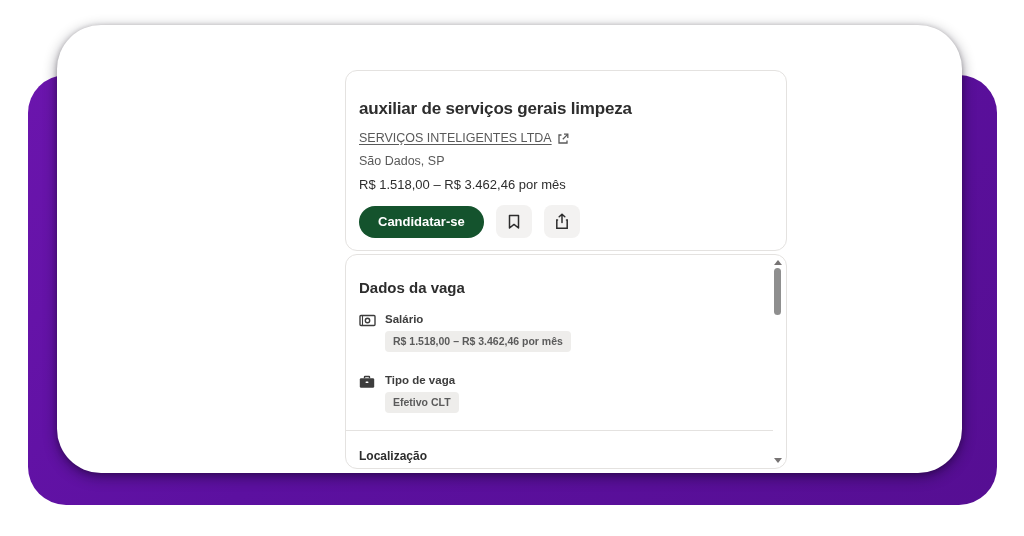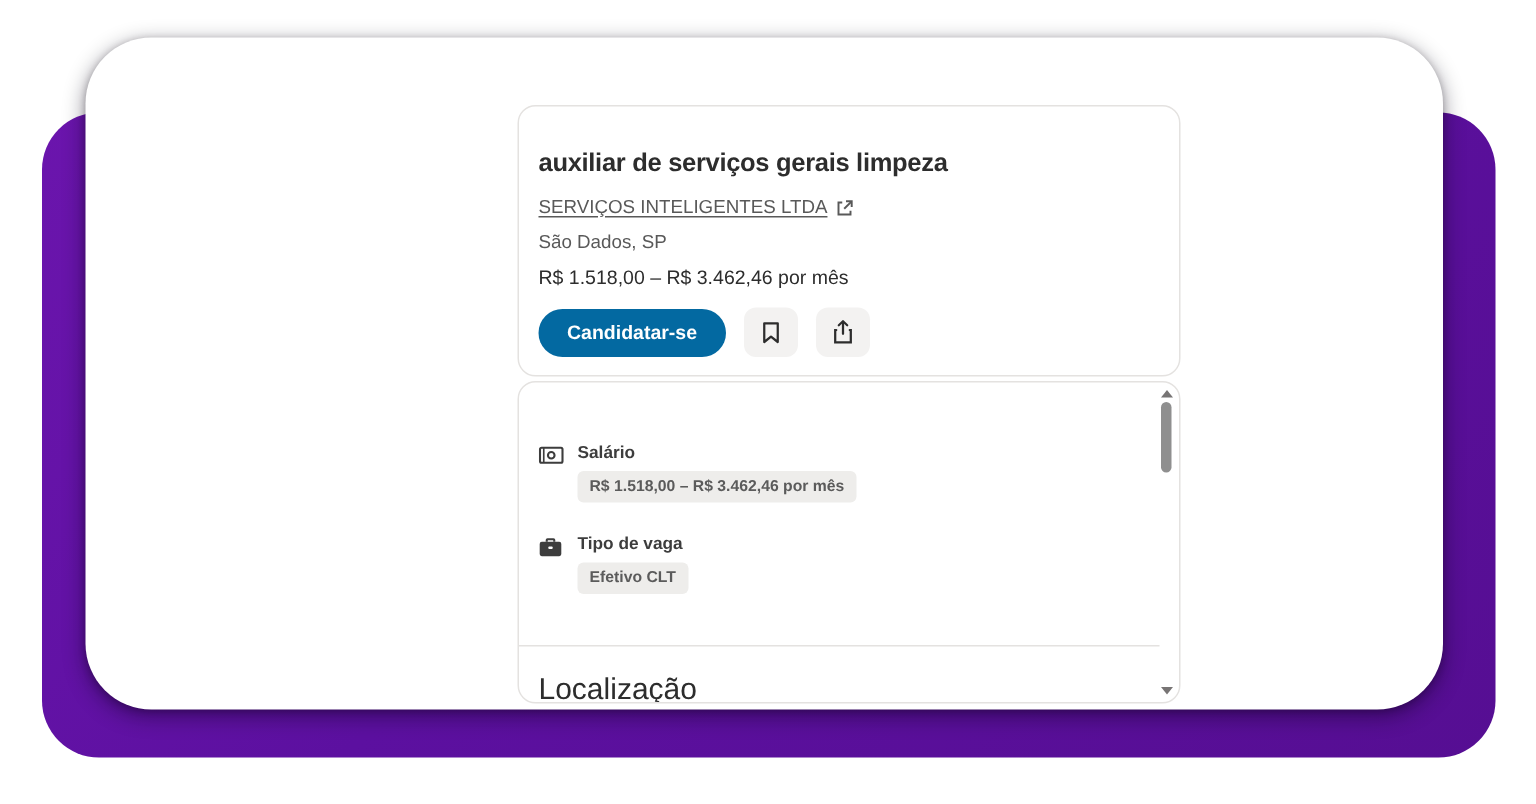--- a/index.html
+++ b/index.html
@@ -29,21 +29,21 @@
     padding:28px 16px 0 13px;
   }
   .job-title { font-size:17px; font-weight:bold; letter-spacing:-0.2px; color:#2d2d2d; }
   .company-row { margin-top:12px; display:flex; align-items:flex-end; gap:5px; font-size:12.5px; color:#595959; }
   .company-link { text-decoration:underline; text-underline-offset:2px; cursor:pointer; }
   .location-row { margin-top:9px; font-size:12.5px; color:#595959; }
   .salary-row { margin-top:9px; font-size:13px; color:#2d2d2d; }
   .actions-row { margin-top:13px; display:flex; align-items:center; gap:12px; }
   .apply-btn {
     height:32px; padding:0 19px; border:none; border-radius:16px;
-    background:#0369a1; color:#ffffff; font-family:inherit;
+    background:#14532d; color:#ffffff; font-family:inherit;
     font-size:13px; font-weight:bold; cursor:pointer; display:flex; align-items:center;
   }
   .icon-btn {
     width:36px; height:33px; border:none; border-radius:8px; background:#f3f2f1;
     display:flex; align-items:center; justify-content:center; cursor:pointer;
   }
   
   .details-card {
     position:absolute; left:288px; top:229px; width:442px; height:215px;
     background:#ffffff; border:1px solid #e4e2e0; border-radius:12px;
@@ -53,21 +53,21 @@
   .detail-item { display:grid; grid-template-columns:26px 1fr; margin-top:17px; }
   .detail-item .d-icon { padding-top:1px; }
   .detail-label { font-size:11.5px; font-weight:bold; color:#3d3d3d; }
   .pill {
     display:inline-block; margin-top:6px; padding:4px 8px 5px 8px;
     background:#eeedeb; border-radius:4px;
     font-size:10.5px; font-weight:bold; color:#5b5b5b; white-space:nowrap;
   }
   .item-gap { margin-top:22px; }
   .details-divider { position:absolute; left:0; right:13px; top:175px; height:1px; background:#e4e2e0; }
-  .loc-heading { position:absolute; left:13px; top:194px; font-size:20px; font-weight:normal; color:#2d2d2d; }
+  .loc-heading { position:absolute; left:13px; top:194px; font-size:12px; font-weight:bold; color:#2d2d2d; }
   
   .scrollbar { position:absolute; top:2px; bottom:2px; right:2px; width:13px; }
   .sb-up, .sb-down { position:absolute; left:3px; width:0; height:0; border-left:4px solid transparent; border-right:4px solid transparent; }
   .sb-up   { top:3px;    border-bottom:5px solid #777474; }
   .sb-down { bottom:3px; border-top:5px solid #777474; }
   .sb-thumb { position:absolute; left:3px; top:11px; width:7px; height:47px; background:#8f8f8f; border-radius:4px; cursor:grab; }
   svg { display:block; }
 </style>
 </head>
 <body>
@@ -113,20 +113,21 @@
               <path d="M3.5 7H2.8v8.2h10.4V7h-0.7" stroke-linejoin="miter"></path>
               <path d="M8 1.5v8"></path>
               <path d="M5.2 3.8L8 1.2l2.8 2.6"></path>
             </svg>
           </span>
         </button>
       </div>
     </div>
 
     <div class="details-card">
+      <div class="section-heading">Dados da vaga</div>
 
       <div class="detail-item">
         <span class="d-icon">
           <svg width="17" height="13" viewBox="0 0 17 13" fill="none" stroke="#3d3d3d" stroke-width="1.4">
             <rect x="1" y="1.5" width="15" height="10" rx="1"></rect>
             <circle cx="8.5" cy="6.5" r="2.2"></circle>
             <path d="M3.5 1.5v10" stroke-width="1.1"></path>
           </svg>
         </span>
         <div>

